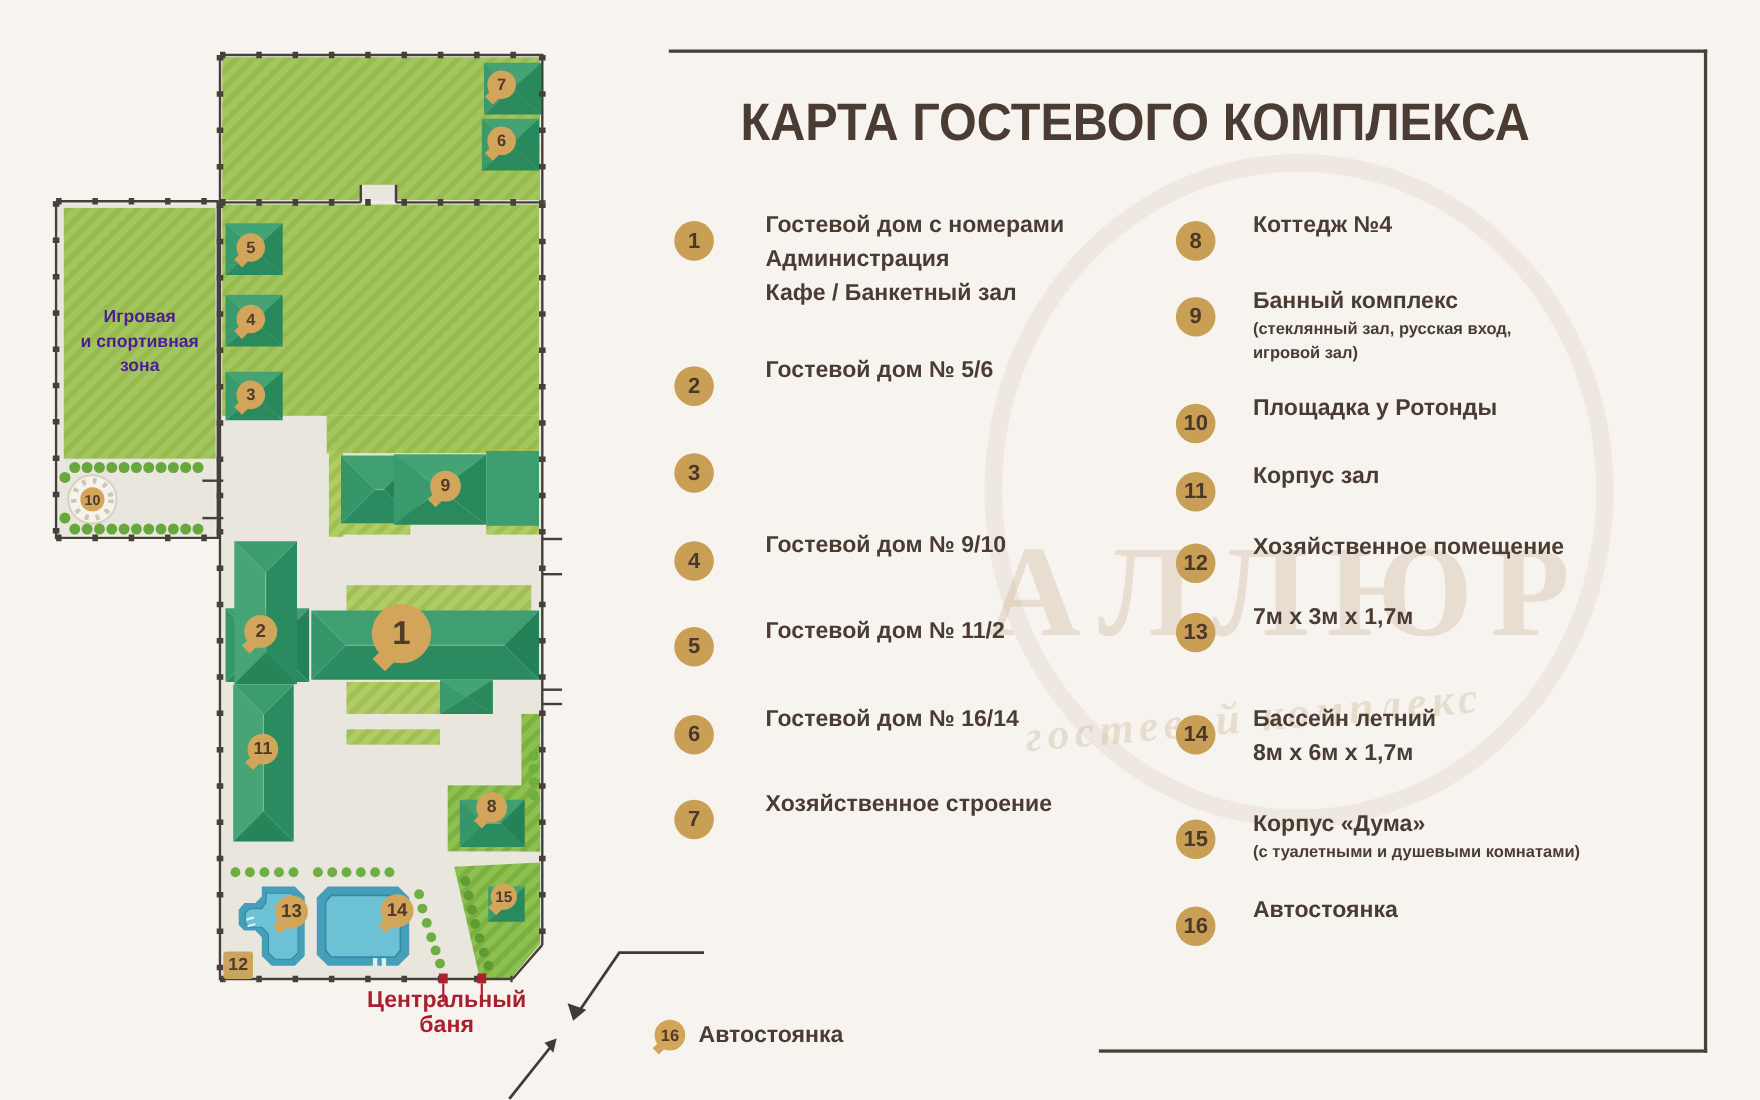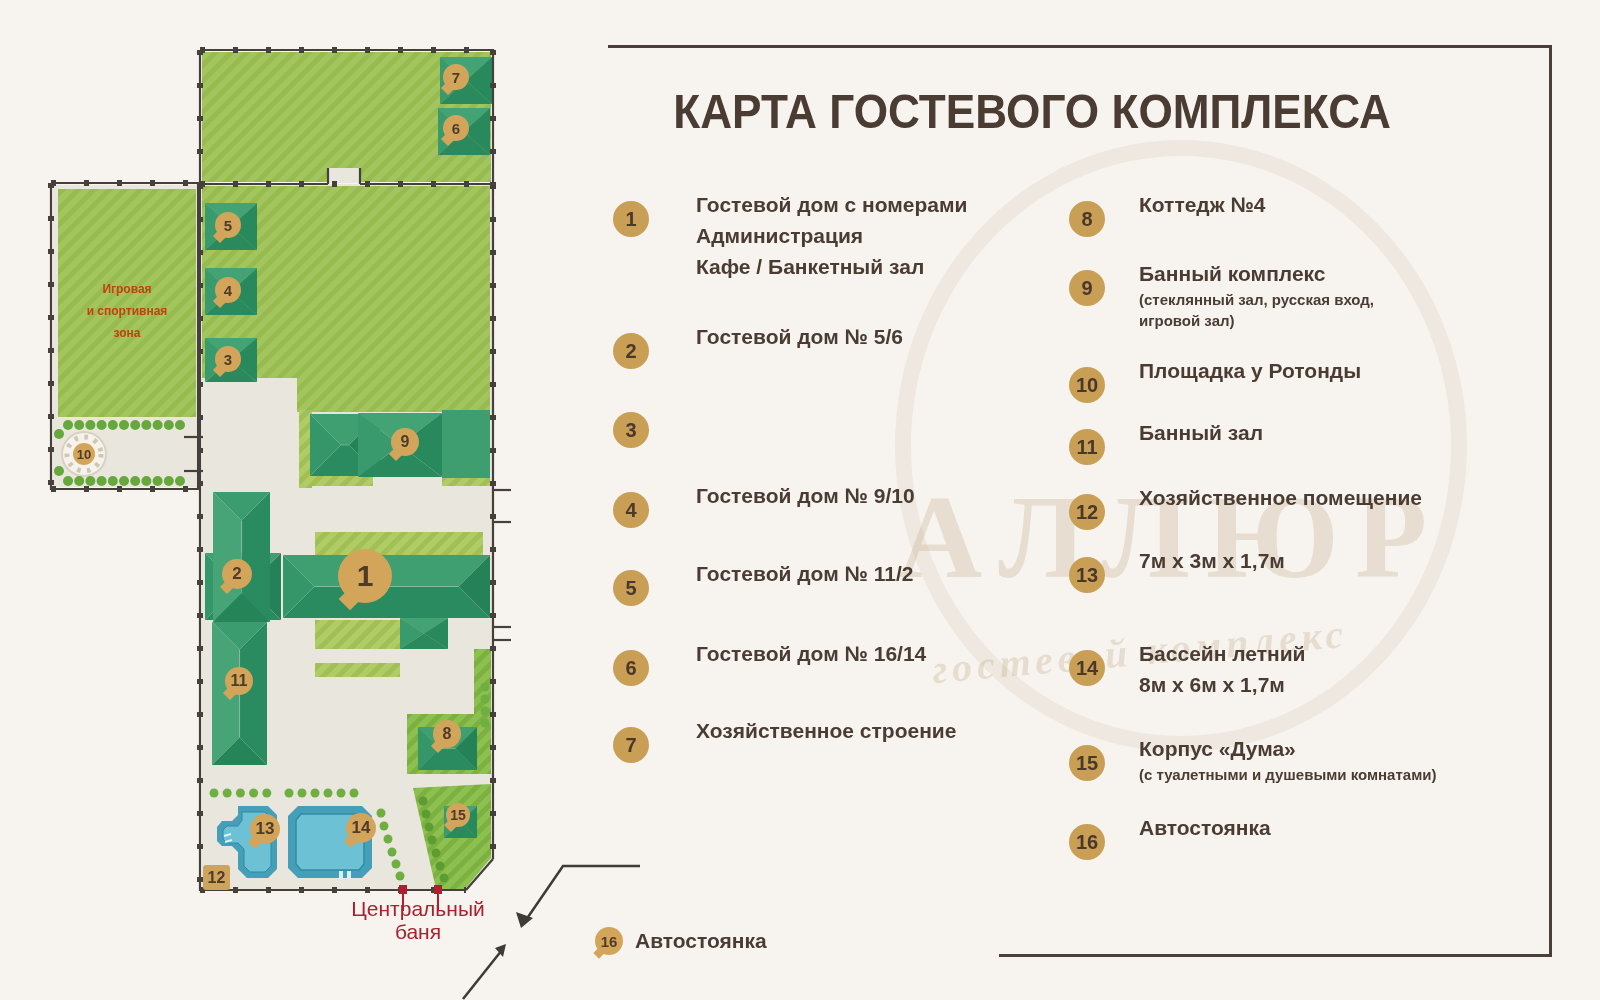--- a/index.html
+++ b/index.html
@@ -38,23 +38,23 @@
   
   .mk{position:absolute;background:#d3a55b;border-radius:50%;transform:translate(-50%,-50%);
       display:flex;align-items:center;justify-content:center;font-weight:bold;color:#4f3b28;z-index:5;}
   .mk.tail::after{content:"";position:absolute;left:0px;bottom:-3px;width:10px;height:10px;
       background:#d3a55b;transform:rotate(45deg);z-index:-1;}
   .mk.big::after{width:16px;height:16px;left:4px;bottom:-4px;}
   .sq12{position:absolute;width:27px;height:25px;background:#cda45e;border-radius:3px;
       display:flex;align-items:center;justify-content:center;font-size:16px;font-weight:bold;color:#4f3b28;z-index:5;}
 
   .zone{position:absolute;left:54px;top:278px;width:146px;text-align:center;
-        font-size:12px;font-weight:bold;line-height:22px;color:#c2410c;z-index:4;}
-  .entrance{position:absolute;left:336px;top:897px;width:164px;text-align:center;
-        color:#a91f2d;font-weight:normal;font-size:21px;line-height:23px;z-index:6;}
+        font-size:16px;font-weight:bold;line-height:22px;color:#4c1d95;z-index:4;}
+  .entrance{position:absolute;left:324px;top:897px;width:164px;text-align:center;
+        color:#a91f2d;font-weight:bold;font-size:21px;line-height:23px;z-index:6;}
   .parking{position:absolute;left:595px;top:927px;display:flex;align-items:center;z-index:6;}
   .parking .pnum{width:28px;height:28px;border-radius:50%;background:#d3a55b;position:relative;
         display:flex;align-items:center;justify-content:center;font-size:15px;font-weight:bold;color:#4f3b28;}
   .parking .pnum::after{content:"";position:absolute;left:0;bottom:-2px;width:8px;height:8px;
         background:#d3a55b;transform:rotate(45deg);z-index:-1;}
   .parking .plabel{margin-left:12px;font-size:21px;font-weight:bold;color:#4b3c33;}
 </style>
 </head>
 <body>
 
@@ -366,21 +366,21 @@
       </div>
       <div class="lrow colR" style="left: 1069px; top: 370px;">
         <div class="lnum">10</div>
         <div class="ltxt-wrap">
           <div class="ltxt">Площадка у Ротонды</div>
         </div>
       </div>
       <div class="lrow colR" style="left: 1069px; top: 432px;">
         <div class="lnum">11</div>
         <div class="ltxt-wrap">
-          <div class="ltxt">Банный зал</div>
+          <div class="ltxt">Корпус зал</div>
         </div>
       </div>
       <div class="lrow colR" style="left: 1069px; top: 497px;">
         <div class="lnum">12</div>
         <div class="ltxt-wrap">
           <div class="ltxt">Хозяйственное помещение</div>
         </div>
       </div>
       <div class="lrow colR" style="left: 1069px; top: 560px;">
         <div class="lnum">13</div>

